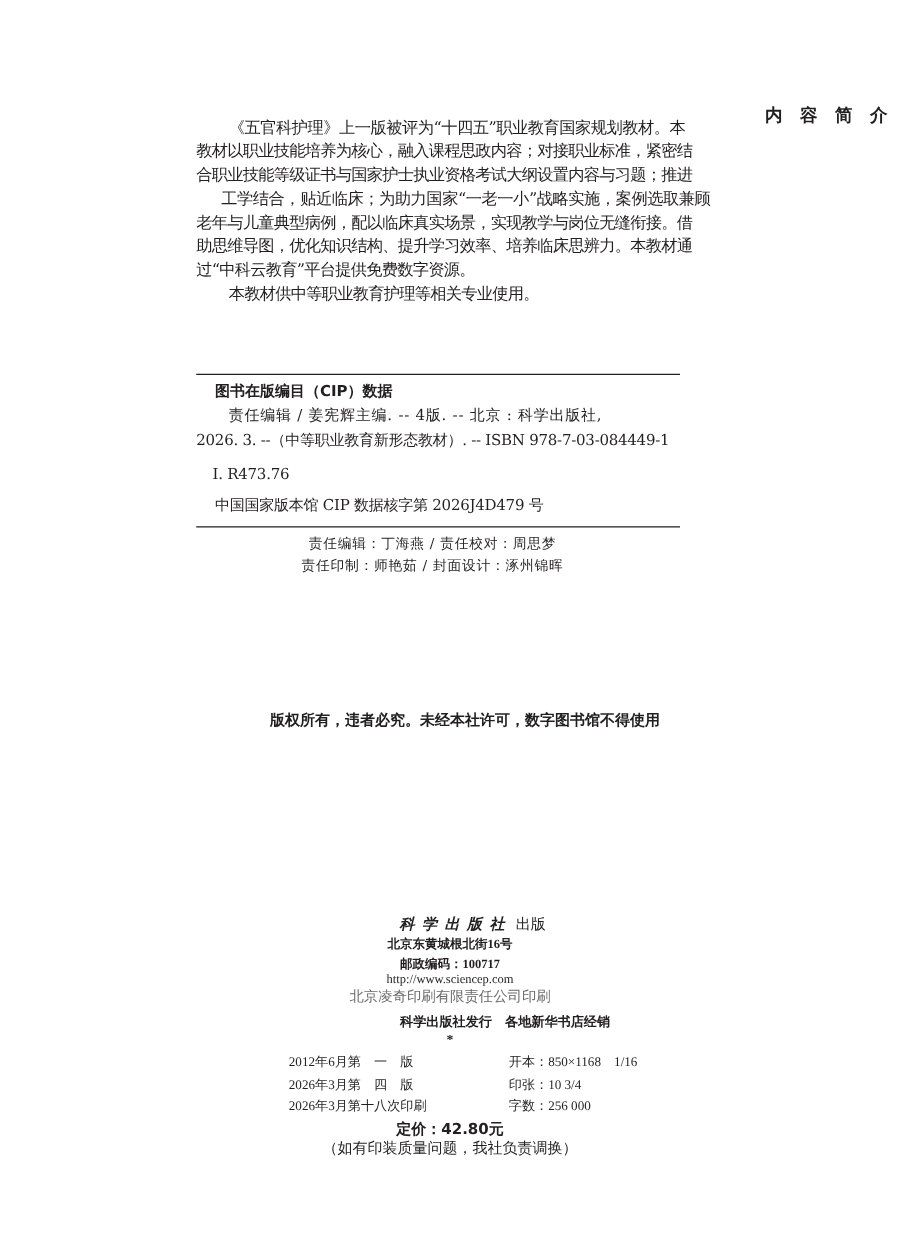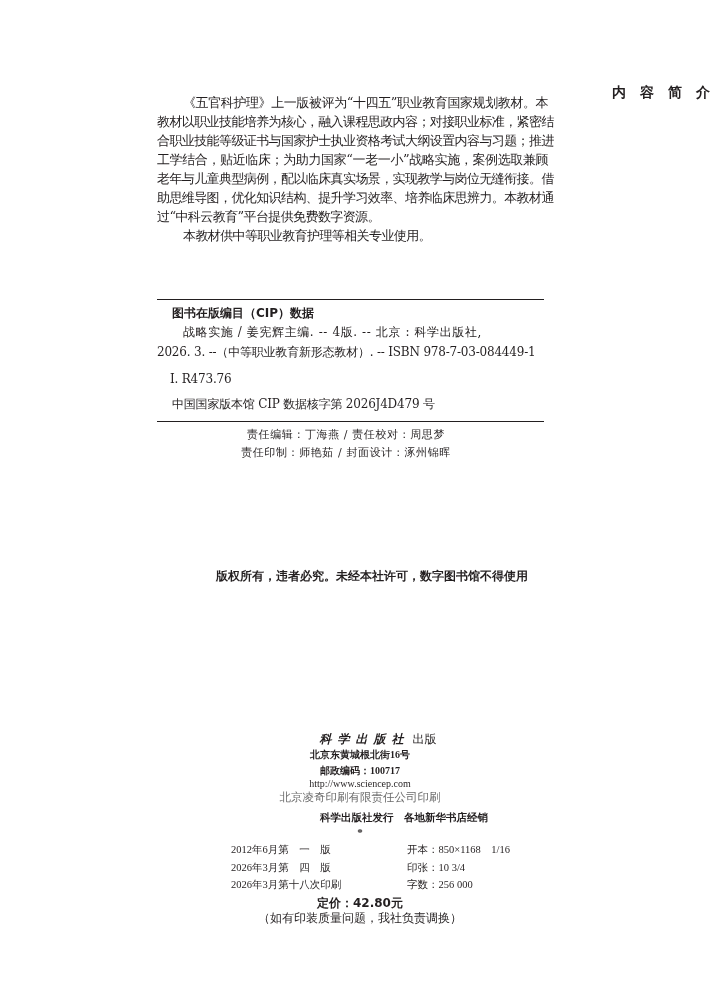--- a/index.html
+++ b/index.html
@@ -54,29 +54,29 @@
     .note { left: 0; width: 720px; top: 910px; text-align: center; font-size: 12px; }
   </style>
 </head>
 <body>
 
 <div class="abs title">内容简介</div>
 
 <div class="abs para-line indent" style="top:93px;">《五官科护理》上一版被评为“十四五”职业教育国家规划教材。本</div>
 <div class="abs para-line" style="top:112px;">教材以职业技能培养为核心，融入课程思政内容；对接职业标准，紧密结</div>
 <div class="abs para-line" style="top:131px;">合职业技能等级证书与国家护士执业资格考试大纲设置内容与习题；推进</div>
-<div class="abs para-line" style="top:150px;">工学结合，贴近临床；为助力国家“一老一小”战略实施，案例选取兼顾</div>
+<div class="abs para-line" style="top:150px;margin-left:20px;">工学结合，贴近临床；为助力国家“一老一小”战略实施，案例选取兼顾</div>
 <div class="abs para-line" style="top:169px;">老年与儿童典型病例，配以临床真实场景，实现教学与岗位无缝衔接。借</div>
 <div class="abs para-line" style="top:188px;">助思维导图，优化知识结构、提升学习效率、培养临床思辨力。本教材通</div>
 <div class="abs para-line last" style="top:207px;">过“中科云教育”平台提供免费数字资源。</div>
 <div class="abs para-line last indent" style="top:226px;">本教材供中等职业教育护理等相关专业使用。</div>
 
 <div class="rule" style="top:299px;"></div>
 <div class="abs cip-heading">图书在版编目（CIP）数据</div>
-<div class="abs cip-line" style="left:183px; top:323px; letter-spacing:0.6px;">战略实施 / 姜宪辉主编. -- 4版. -- 北京 : 科学出版社,</div>
+<div class="abs cip-line" style="left:183px; top:323px; letter-spacing:0.6px;">责任编辑 / 姜宪辉主编. -- 4版. -- 北京 : 科学出版社,</div>
 <div class="abs cip-line mono" style="left:157px; top:343px;">2026. 3. --（中等职业教育新形态教材）. -- ISBN 978-7-03-084449-1</div>
 <div class="abs cip-line" style="left:170px; top:370px;">Ⅰ. R473.76</div>
 <div class="abs cip-line" style="left:172px; top:395px;">中国国家版本馆 CIP 数据核字第 2026J4D479 号</div>
 <div class="rule" style="top:421px;"></div>
 
 <div class="abs credits" style="top:427px;">责任编辑：丁海燕 / 责任校对：周思梦</div>
 <div class="abs credits" style="top:445px;">责任印制：师艳茹 / 封面设计：涿州锦晖</div>
 
 <div class="abs copyright">版权所有，违者必究。未经本社许可，数字图书馆不得使用</div>
 

